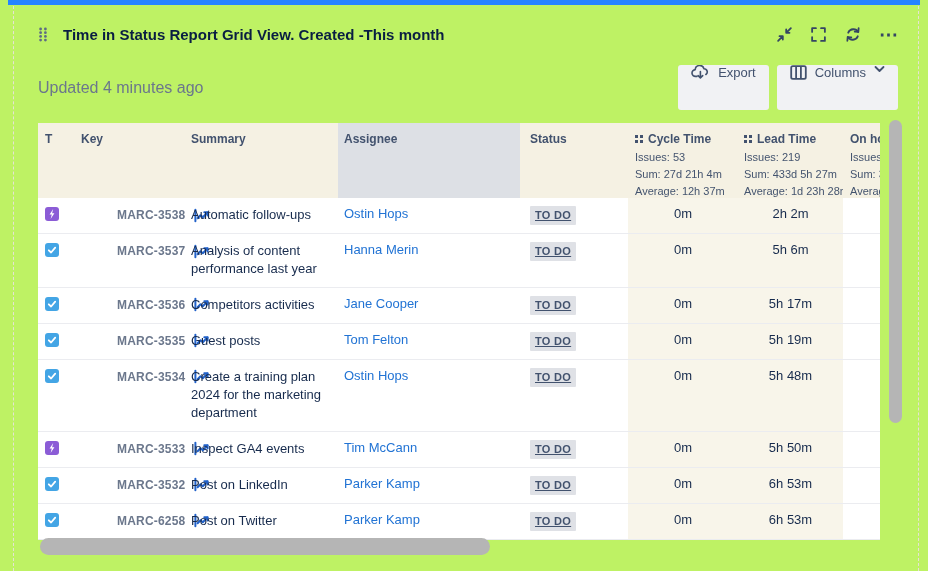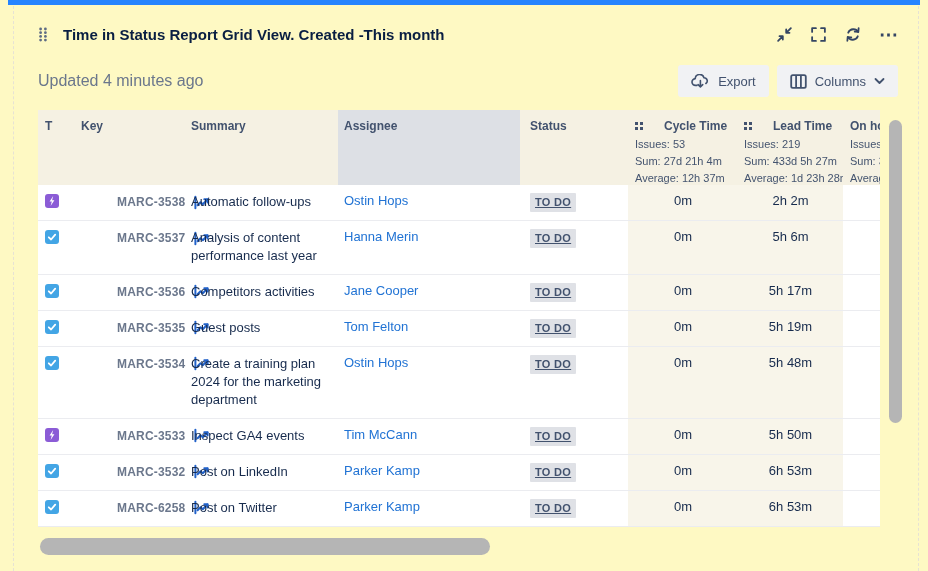--- a/index.html
+++ b/index.html
@@ -1,20 +1,20 @@
 <!DOCTYPE html>
 <html style="--accent: #2684FF; --beige-head: #f5f1e3; --beige-cell: #f8f5ea; --assignee-head: #dde0e5; --text: #172B4D; --muted: #6B778C; --icon: #344563; --link: #2173D4; --badge-bg: #DFE1E6; --badge-text: #42526E; --border: #ebecf0; --btn-bg: #F1F2F4; --epic: #8B5CD6; --task: #43A5E5; --chart: #2161c9; --scrollbar: #b5b5b5; --dash-border: #e6e2d4;"><head>
 <meta charset="utf-8">
 <style>
   * { margin:0; padding:0; box-sizing:border-box; }
   html,body { background:#fff; }
   body { font-family:"Liberation Sans", sans-serif; }
 
   .card {
-    position:relative; width:928px; height:571px; background:#fef9c3; overflow:hidden;
+    position:relative; width:928px; height:571px; background:#bef264; overflow:hidden;
     color:var(--text,#172B4D);
   }
   .accent-bar { position:absolute; top:0; left:8px; right:8px; height:5px;
     background:var(--accent,#2684FF); }
   .dash-left, .dash-right { position:absolute; top:6px; bottom:0; width:0;
     border-left:1px dashed var(--dash-border,#e6e2d4); }
   .dash-left { left:13px; } .dash-right { left:918px; }
 
   
   .header-row { display:flex; align-items:center; margin:26px 30px 0 38px; }
@@ -24,37 +24,37 @@
   .ctl { display:inline-flex; align-items:center; justify-content:center; cursor:pointer;
     color:var(--icon,#344563); background:none; border:none; }
   .ctl svg { display:block; }
   .more-dots { font-size:19px; font-weight:700; line-height:10px; color:var(--icon,#344563); }
 
   
   .toolbar { display:flex; align-items:center; justify-content:space-between;
     margin:22px 30px 0 38px; }
   .updated { font-size:16px; color:var(--muted,#626F86); }
   .toolbar-buttons { display:flex; gap:8px; }
-  .btn { display:inline-flex; align-items:center; gap:8px; height:32px; padding:0 13px;
+  .btn { display:inline-flex; align-items:flex-start; gap:8px; height:45px; padding:0 13px;
     background:var(--btn-bg,#F1F2F4); border:none; border-radius:3px; cursor:pointer;
     font-family:"Liberation Sans", sans-serif; font-size:13px; font-weight:500;
     color:var(--badge-text,#42526E); }
   .btn svg { display:block; }
 
   
   .table { margin:13px 0 0 38px; width:842px; font-size:13px; }
   .thead-row, .tr { display:grid;
     grid-template-columns:37px 110px 153px 182px 108px 109px 106px 37px; }
   .thead-row { height:75px; }
   .th { background:var(--beige-head,#f5f1e3); padding:9px 6px 0 7px; font-size:12px;
     font-weight:600; color:var(--badge-text,#42526E); cursor:pointer; }
   .th.c-asg { background:var(--assignee-head,#dde0e5); }
   .th.c-key,.th.c-sum,.th.c-asg { padding-left:6px; }
   .th.c-st { padding-left:10px; }
-  .th-time-label { display:flex; align-items:flex-start; gap:21px; white-space:nowrap; }
+  .th-time-label { display:flex; align-items:flex-start; gap:5px; white-space:nowrap; }
   .th-stat { font-size:11px; font-weight:400; color:#44546F; margin-top:5px; white-space:nowrap; }
   .th.c-onhold { overflow:hidden; }
 
   .tr { border-bottom:1px solid var(--border,#ebecf0); background:#fff; }
   .td { padding:8px 6px 8px 7px; display:flex; align-items:flex-start; min-height:34px; }
   .c-key.td { padding-left:6px; gap:7px; align-items:center; align-self:start; }
   .c-sum.td,.c-asg.td { padding-left:6px; }
   .c-st.td { padding-left:10px; }
   .td.c-time { background:var(--beige-cell,#f8f5ea); justify-content:center; }
   .type-ic { display:inline-flex; margin-top:1px; }

